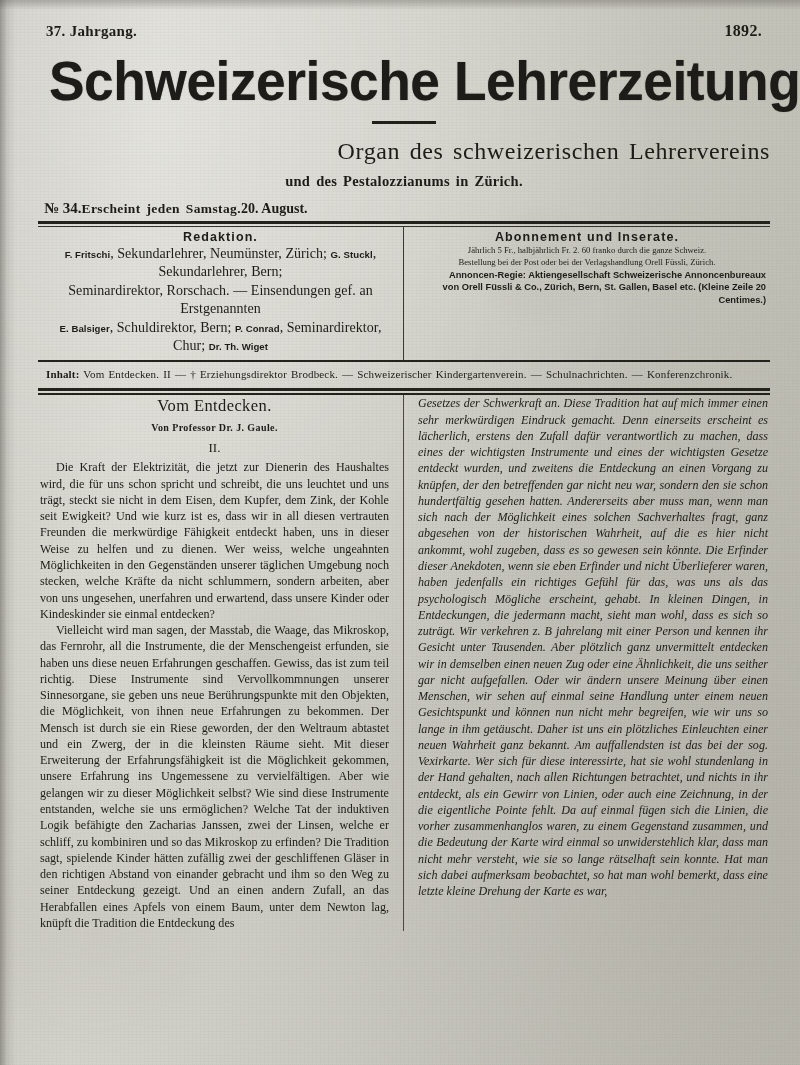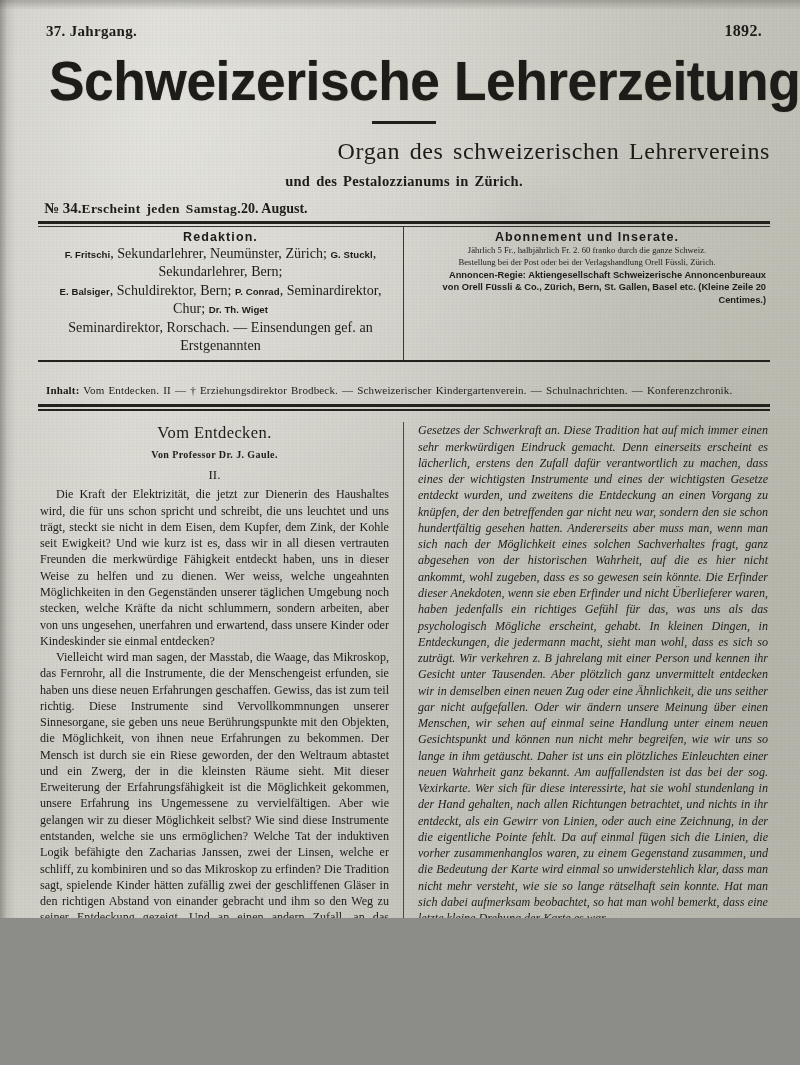--- a/index.html
+++ b/index.html
@@ -4,21 +4,21 @@
 <title>Schweizerische Lehrerzeitung</title>
 <style>
   html, body {
     margin: 0;
     padding: 0;
     background: #8c8c88;
   }
   .page {
     position: relative;
     width: 800px;
-    height: 918px;
+    height: 1065px;
     margin: 0 auto;
     background:
       radial-gradient(ellipse at 20% 12%, rgba(255,255,255,0.35) 0%, rgba(255,255,255,0) 55%),
       radial-gradient(ellipse at 85% 80%, rgba(120,118,108,0.18) 0%, rgba(120,118,108,0) 60%),
       linear-gradient(95deg, #c9c8c0 0%, #d4d3cb 18%, #cfcec6 48%, #c6c5bc 78%, #bfbeb4 100%);
     color: #1d1c18;
     font-family: "Liberation Serif", "DejaVu Serif", serif;
     overflow: hidden;
     box-sizing: border-box;
   }
@@ -167,38 +167,37 @@
     font-family: "Liberation Sans","DejaVu Sans",sans-serif;
     font-weight: bold;
     font-size: 9.3px;
     text-align: right;
   }
 
   
   .inhalt {
     font-size: 11px;
     line-height: 1.5;
-    padding: 20px 6px 5px 30px;
+    padding: 4px 6px 5px 30px;
     text-indent: -22px;
     letter-spacing: .15px;
     word-spacing: 1.2px;
   }
   .inhalt b { font-weight: bold; }
 
   .double-rule {
     border-top: 3px solid #23221d;
     border-bottom: 2px solid #23221d;
     height: 2px;
     margin-top: 1px;
   }
 
   
   .columns {
     display: flex;
-    margin-top: 11px;
     padding: 0 2px;
   }
   .col {
     width: 50%;
     box-sizing: border-box;
     font-size: 12.1px;
     line-height: 1.345;
     text-align: justify;
     hyphens: none;
   }
@@ -259,24 +258,24 @@
     <div class="hr-thick"></div>
     <div class="hr-thin"></div>
 
     <div class="imprint">
       <div class="imp-col left">
         <div class="imp-head">Redaktion.</div>
         <div class="imp-line">
           <span class="b">F. Fritschi</span><span class="sc">, Sekundarlehrer, Neumünster, Zürich; </span><span class="b">G. Stuckl</span><span class="sc">, Sekundarlehrer, Bern;</span>
         </div>
         <div class="imp-line">
-          <span class="b">E. Balsiger</span><span class="sc">, Schuldirektor, Bern; </span><span class="b">P. Conrad</span><span class="sc">, Seminardirektor, Chur; </span><span class="b">Dr. Th. Wiget</span>
+          <span class="sc">Seminardirektor, Rorschach. — Einsendungen gef. an Erstgenannten</span>
         </div>
         <div class="imp-line">
-          <span class="sc">Seminardirektor, Rorschach. — Einsendungen gef. an Erstgenannten</span>
+          <span class="b">E. Balsiger</span><span class="sc">, Schuldirektor, Bern; </span><span class="b">P. Conrad</span><span class="sc">, Seminardirektor, Chur; </span><span class="b">Dr. Th. Wiget</span>
         </div>
       </div>
 
       <div class="imp-col">
         <div class="imp-head">Abonnement und Inserate.</div>
         <div class="ab-line">Jährlich 5 Fr., halbjährlich Fr. 2. 60 franko durch die ganze Schweiz.</div>
         <div class="ab-line">Bestellung bei der Post oder bei der Verlagshandlung Orell Füssli, Zürich.</div>
         <div class="ab-line bold">Annoncen-Regie: Aktiengesellschaft Schweizerische Annoncenbureaux</div>
         <div class="ab-line bold">von Orell Füssli &amp; Co., Zürich, Bern, St. Gallen, Basel etc. (Kleine Zeile 20 Centimes.)</div>
       </div>

